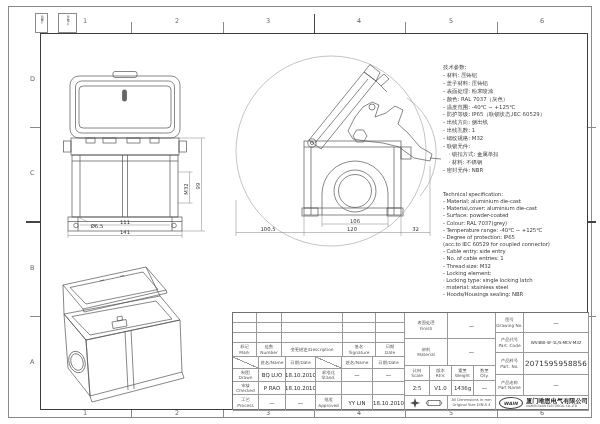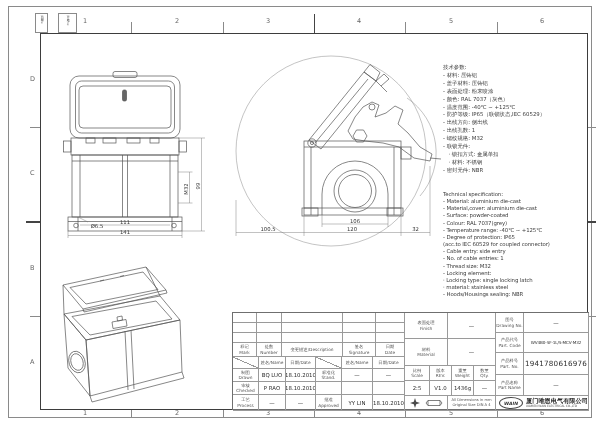--- a/index.html
+++ b/index.html
@@ -360,21 +360,21 @@
     </div>
 
     <div class="c lbl" style="left:263px;top:0;width:28px;height:20px;">图号
 Drawing No.</div>
     <div class="c val" style="left:291px;top:0;width:65px;height:20px;">—</div>
     <div class="c lbl" style="left:263px;top:20px;width:28px;height:20px;">产品代号
 Part. Code</div>
     <div class="c val-sm" style="left:291px;top:20px;width:65px;height:20px;">WV4B0-SF-1L/S-MCV-M32</div>
     <div class="c lbl" style="left:263px;top:40px;width:28px;height:22px;">产品料号
 Part. No.</div>
-    <div class="c val-lg" style="left:291px;top:40px;width:65px;height:22px;">1941780616976</div>
+    <div class="c val-lg" style="left:291px;top:40px;width:65px;height:22px;">2071595958856</div>
     <div class="c lbl" style="left:263px;top:62px;width:28px;height:21px;">产品名称
 Part Name</div>
     <div class="c val" style="left:291px;top:62px;width:65px;height:21px;">—</div>
 
     <div class="c company" style="left:263px;top:83px;width:93px;height:15px;">
       <div class="logo">WAIN</div>
       <div class="coname">
         <div class="cn">厦门唯恩电气有限公司</div>
         <div class="en">XIAMEN WAIN ELECTRICAL CO.,LTD</div>
       </div>

